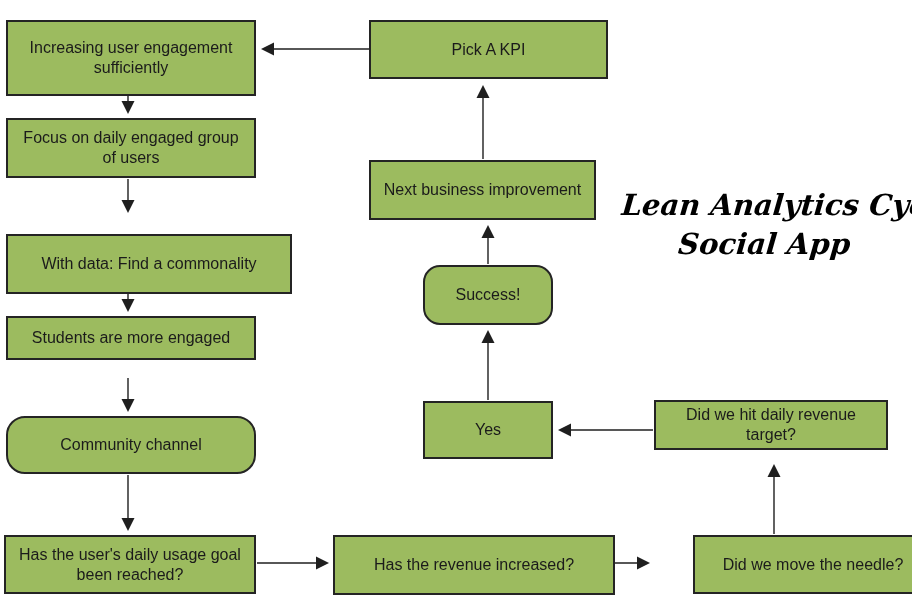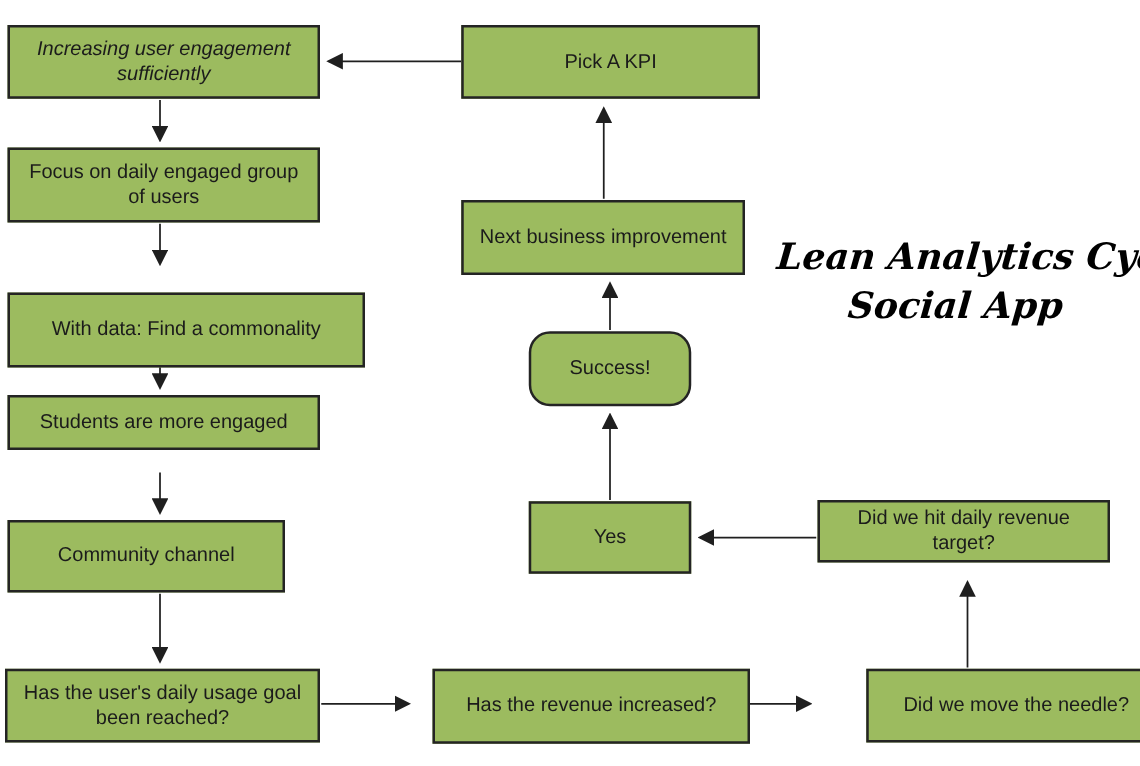--- a/index.html
+++ b/index.html
@@ -24,32 +24,32 @@
     display:flex;align-items:center;justify-content:center;
     text-align:center;
     padding:4px 10px;
     background:var(--node-fill);
     border:2px solid var(--node-border);
     color:var(--text);
     font-size:16px;
     line-height:1.25;
   }
   
-  .n-increasing   {left:6px;  top:20px;  width:250px; height:59px;font-style:italic;}
+  .n-increasing   {left:6px;  top:20px;  width:250px; height:76px;}
   .n-focus        {left:6px;  top:118px; width:250px; height:60px;}
   .n-withdata     {left:6px;  top:234px; width:286px; height:60px;}
   .n-students     {left:6px;  top:316px; width:250px; height:44px;}
-  .n-community    {left:6px;  top:416px; width:222px; height:58px;}
+  .n-community    {left:6px;  top:416px; width:250px; height:58px;border-radius:19px;}
   .n-dailyusage   {left:4px;  top:535px; width:252px; height:59px;}
   
   .n-pickkpi      {left:369px;top:20px;  width:239px; height:59px;}
   .n-nextimprove  {left:369px;top:160px; width:227px; height:60px;}
   .n-success      {left:423px;top:265px; width:130px; height:60px;border-radius:17px;}
   .n-yes          {left:423px;top:401px; width:130px; height:58px;}
-  .n-revenueinc   {left:346px;top:535px; width:254px; height:60px;}
+  .n-revenueinc   {left:333px;top:535px; width:282px; height:60px;}
   
   .n-hittarget    {left:654px;top:400px; width:234px; height:50px;}
   .n-moveneedle   {left:654px;top:535px; width:240px; height:59px;margin-left:39px;}
 
   .arrow-layer{
     position:absolute;left:0;top:0;width:912px;height:613px;
     pointer-events:none;
   }
   .diagram-title{
     position:absolute;left:620px;top:186px;width:292px;

